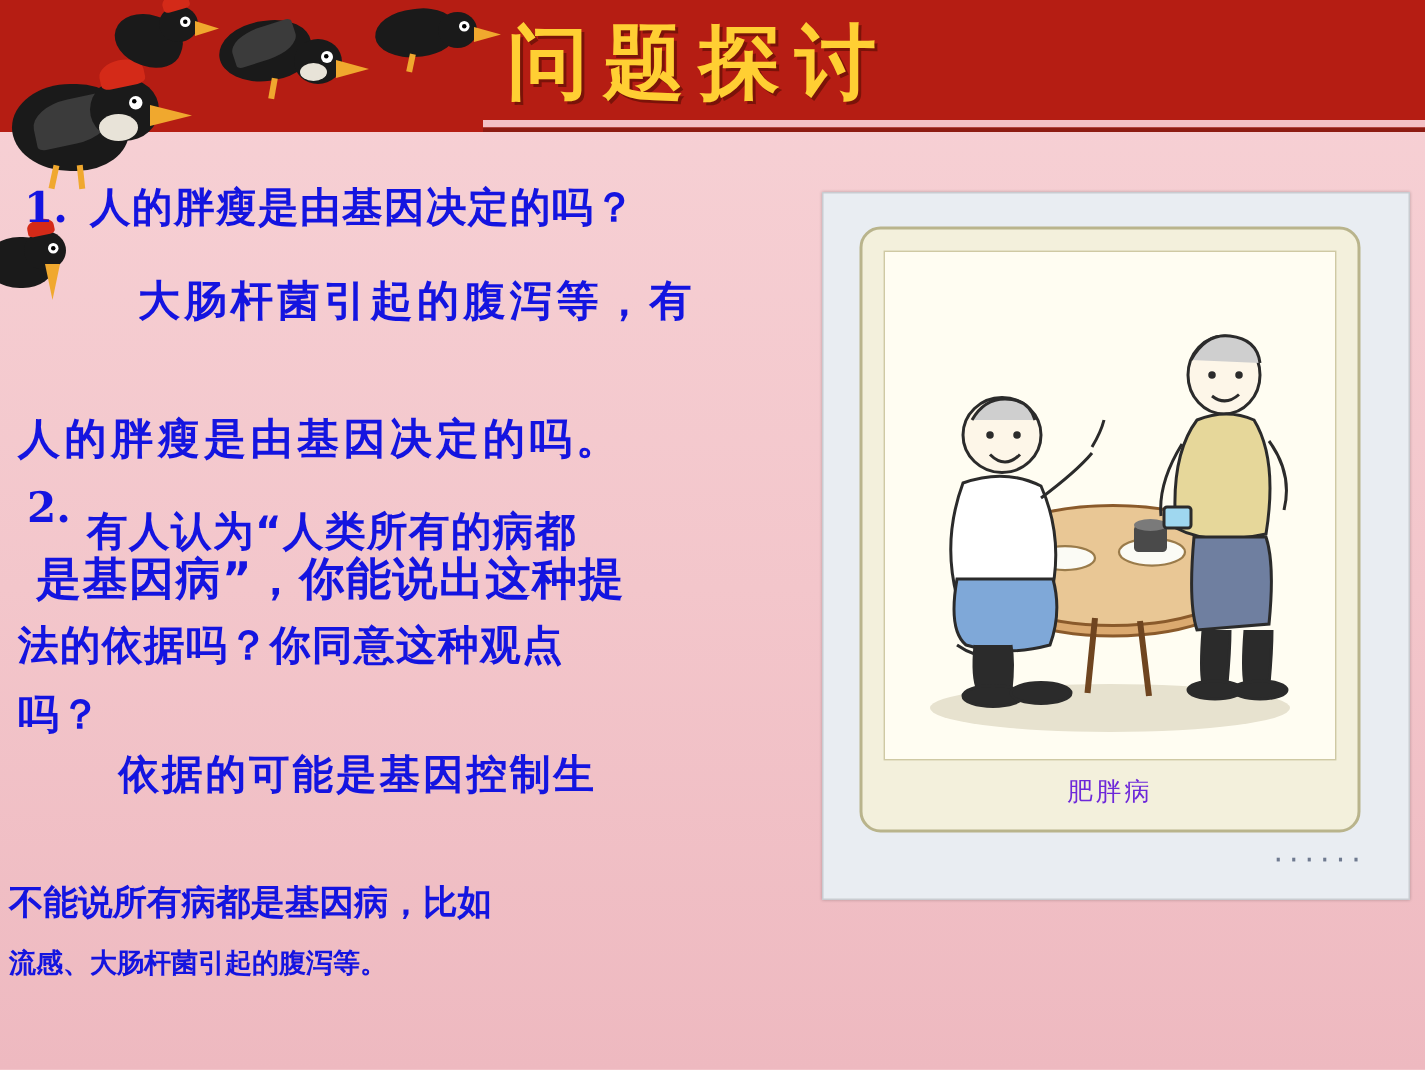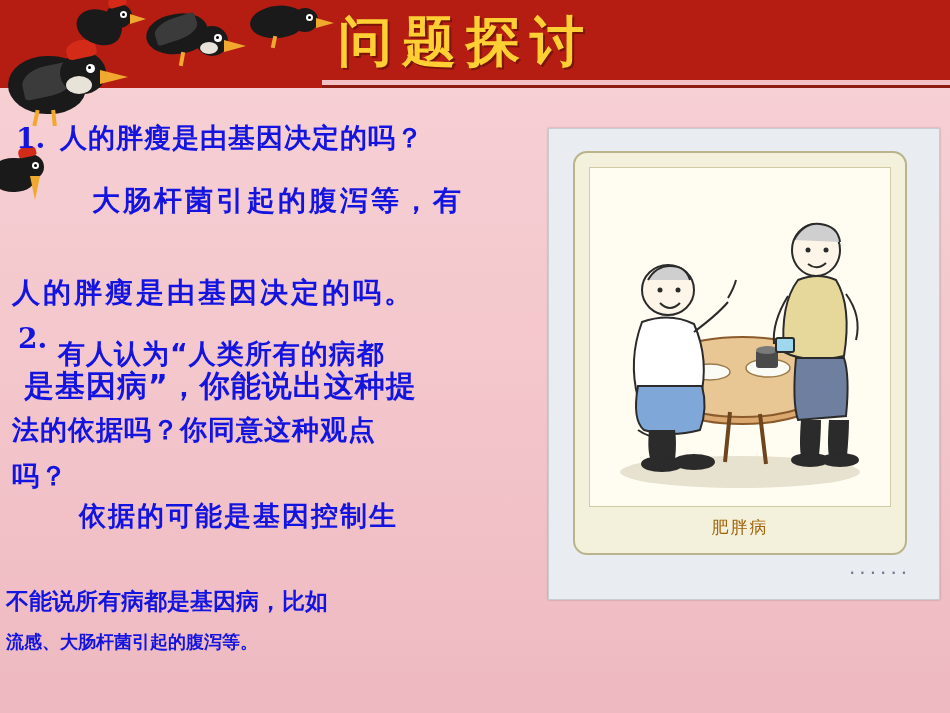--- a/index.html
+++ b/index.html
@@ -162,21 +162,21 @@
     background: #fffdf2;
   }
   .caption {
     position: absolute;
     left: 0;
     right: 0;
     bottom: 14px;
     text-align: center;
     font-family: "DejaVu Serif", serif;
     font-size: 17px;
-    color: #a16207;
+    color: #6d28d9;
     letter-spacing: 2px;
   }
   .dots {
     position: absolute;
     left: 300px;
     top: 432px;
     font-size: 20px;
     color: #6f7a90;
     letter-spacing: 4px;
   }

